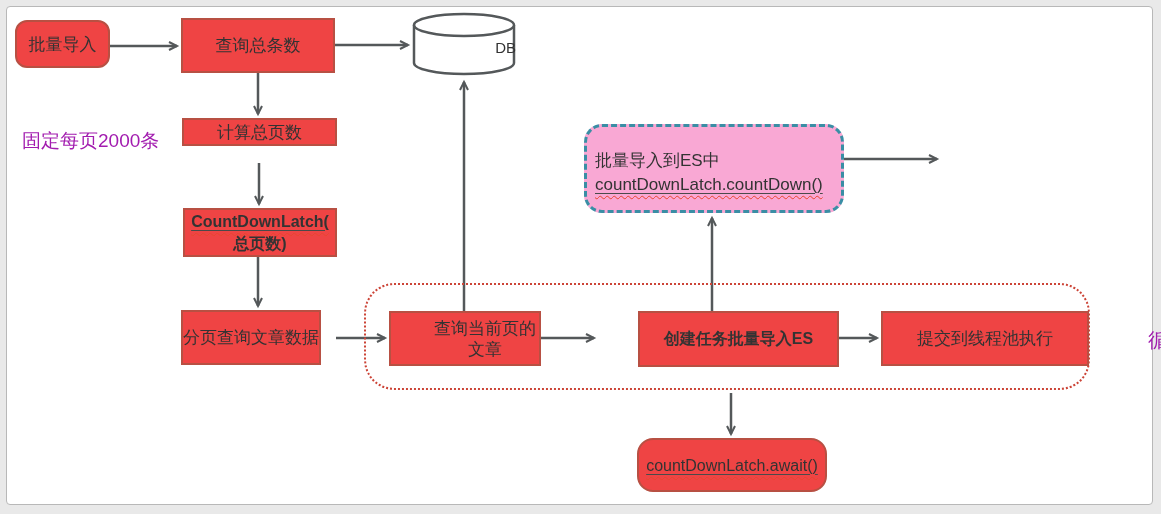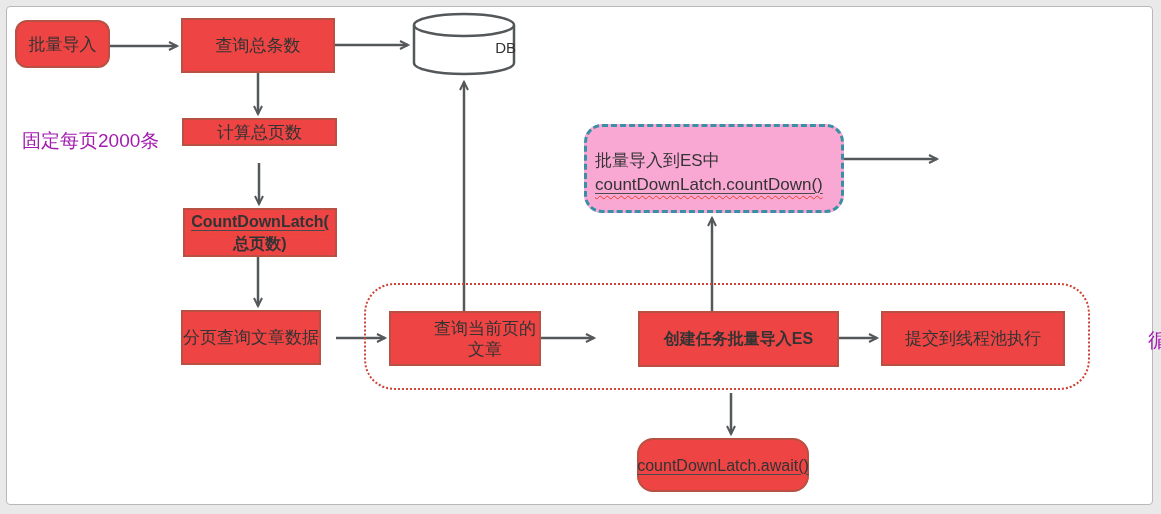--- a/index.html
+++ b/index.html
@@ -101,30 +101,30 @@
   </div>
 
   <div class="node" style="left:389px;top:311px;width:152px;height:55px;padding-left:40px;">
     <span>查询当前页的文章</span>
   </div>
 
   <div class="node two-line" style="left:598px;top:311px;width:201px;height:56px;margin-left:40px;">
     <span class="nowrap">创建任务批量导入ES</span>
   </div>
 
-  <div class="node" style="left:881px;top:311px;width:184px;height:55px;">
+  <div class="node" style="left:881px;top:311px;width:208px;height:55px;">
     <span>提交到线程池执行</span>
   </div>
 
   <div class="free-label" style="left:1148px;top:327px;font-size:20px;">
     <span>循环</span>
   </div>
 
   <div class="note-box" style="left:584px;top:124px;width:260px;height:89px;">
     <div class="nowrap">批量导入到ES中</div>
     <div class="nowrap"><span class="squiggle"><span class="u-solid">countDownLatch.countDown()</span></span></div>
   </div>
 
 
-  <div class="node rounded-lg" style="left:637px;top:438px;width:172px;height:54px;font-size:16px;">
+  <div class="node rounded-lg" style="left:637px;top:438px;width:190px;height:54px;font-size:16px;">
     <span class="squiggle nowrap"><span class="u-solid">countDownLatch.await()</span></span>
   </div>
 </div>
 
 </body></html>

